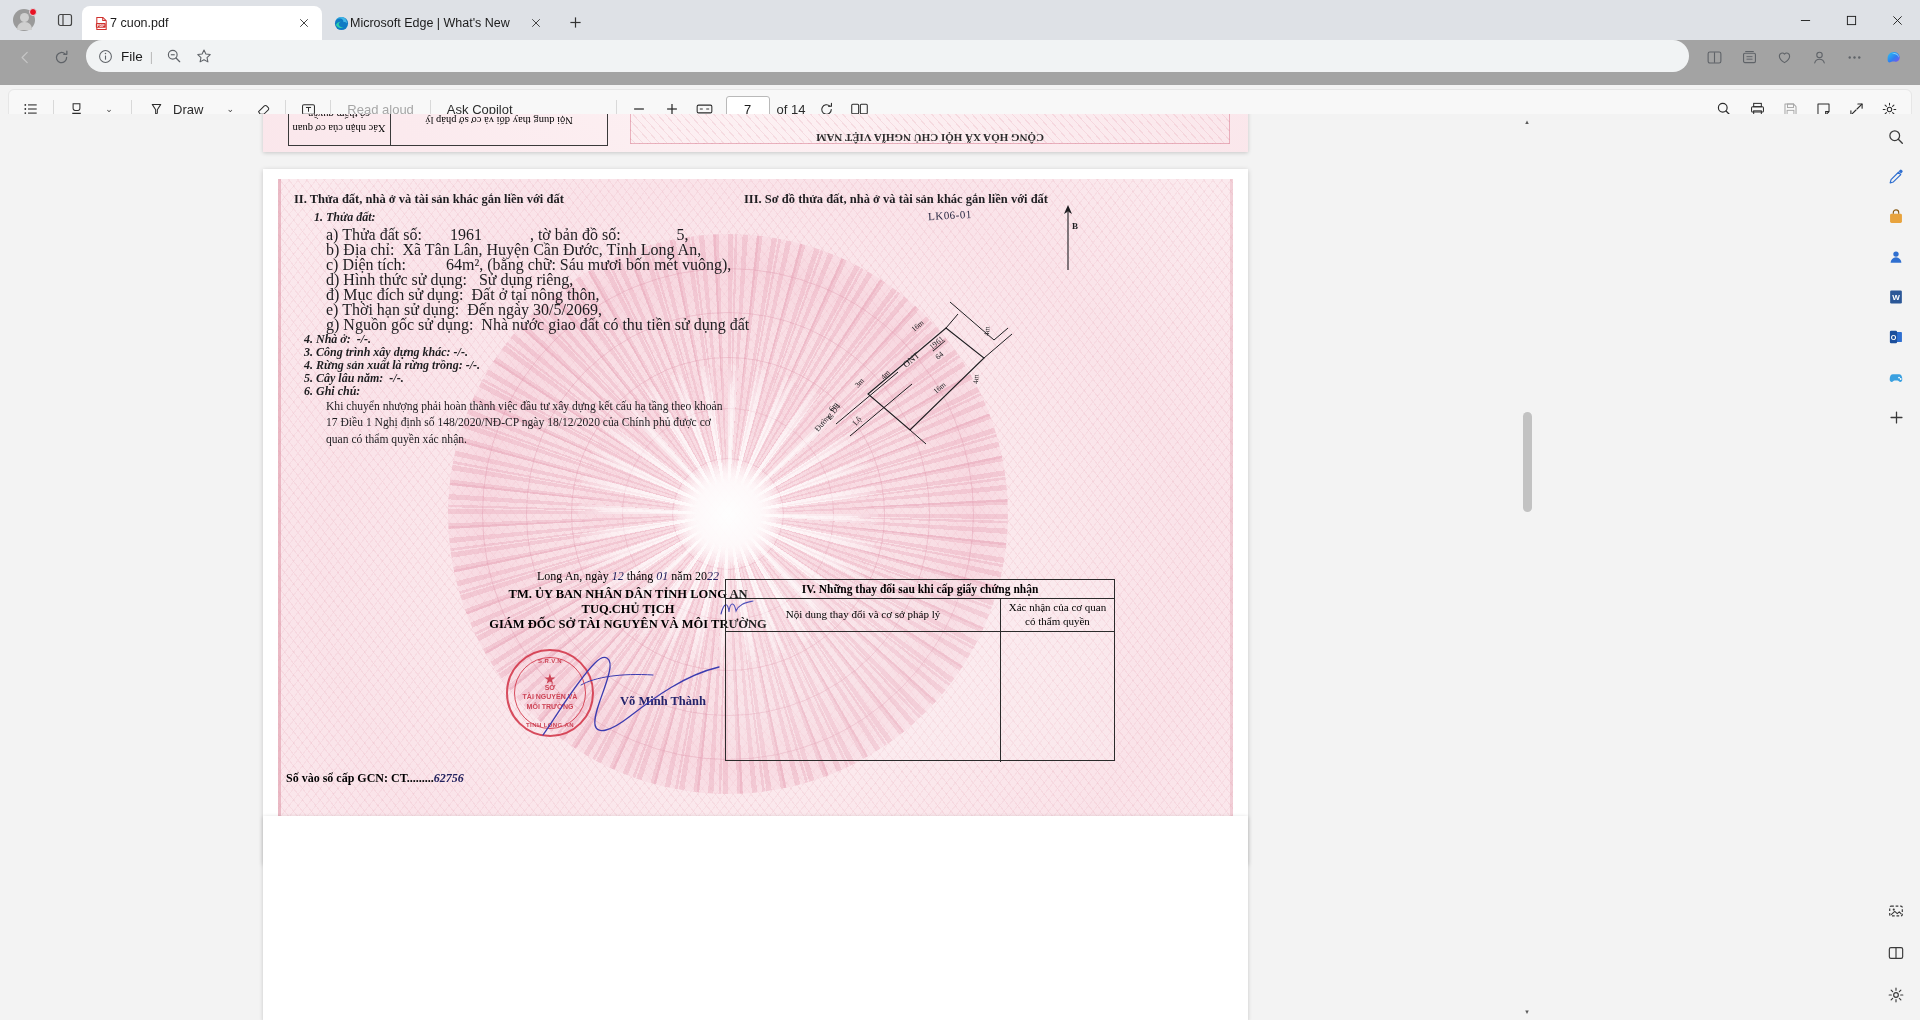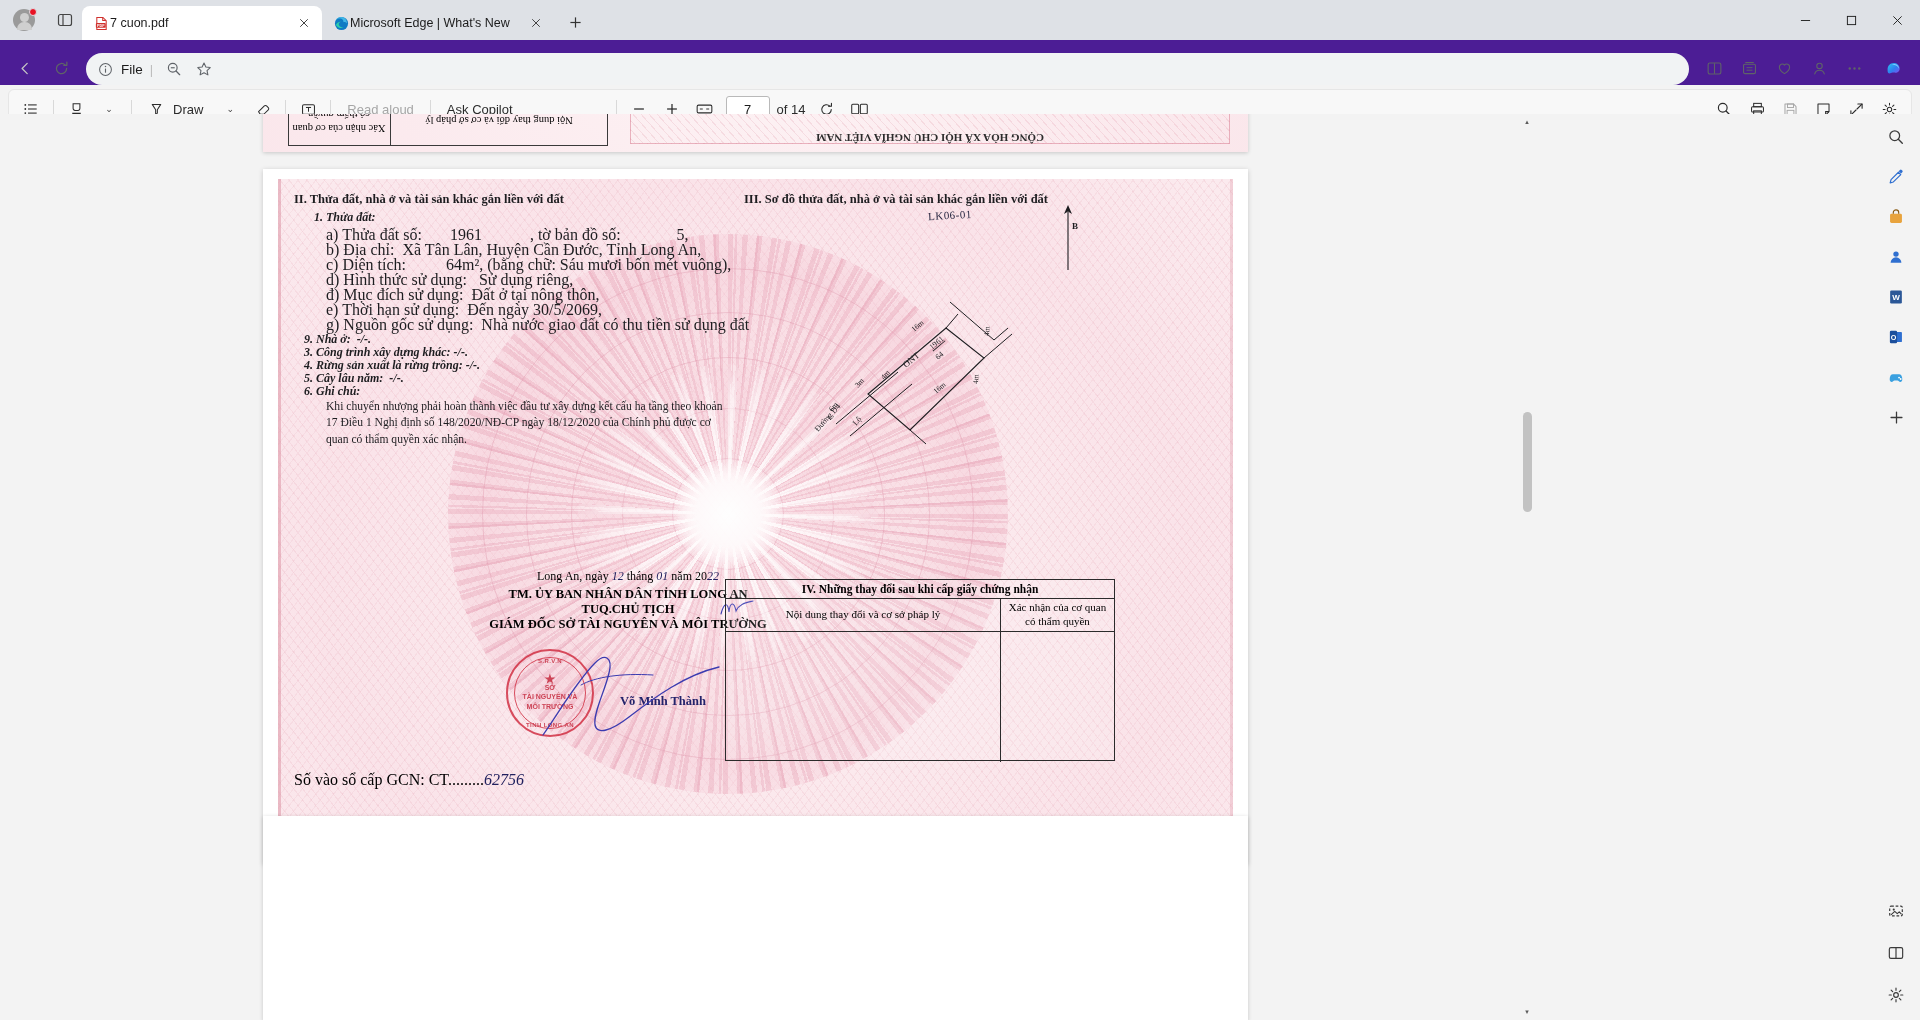--- a/index.html
+++ b/index.html
@@ -77,22 +77,22 @@
     position: absolute; right: 0; top: 0; height: 40px; display: flex;
   }
   .win-btn {
     width: 46px; height: 40px;
     display: flex; align-items: center; justify-content: center;
     color: #1b1b1b;
   }
 
   
   .navbar {
-    height: 45px; background: #4c1d95;
-    display: flex; align-items: flex-end;
+    height: 45px; background: #a3a3a3;
+    display: flex; align-items: flex-start;
     padding: 0 8px; gap: 2px;
   }
   .nav-icon-btn {
     width: 34px; height: 34px; border-radius: 5px;
     display: flex; align-items: center; justify-content: center;
     color: #5f6368; flex: 0 0 34px;
   }
   .nav-icon-btn.disabled { color: #c5c5c5; }
   .omnibox {
     flex: 1; height: 32px; margin: 0 6px;
@@ -360,23 +360,23 @@
     position: absolute; font-size: 6px; color: #c42438;
     font-weight: bold; letter-spacing: 0.4px;
   }
   .seal-arc-top { top: 7px; }
   .seal-arc-bot { bottom: 7px; }
 
   
   .scribble { position: absolute; z-index: 8; }
 
   .gcn-line {
-    position: absolute; left: 16px; top: 592px;
+    position: absolute; left: 8px; top: 592px;
     font-family: "Liberation Serif", serif;
-    font-size: 16px; z-index: 6; white-space: pre;
+    font-size: 12px; z-index: 6; white-space: pre; font-weight: bold;
   }
 
   
   .tbl4 {
     position: absolute; left: 447px; top: 400px;
     width: 390px; height: 182px;
     border: 1px solid #2b2b2b;
     z-index: 6; background: rgba(255,255,255,0.12);
     font-family: "Liberation Serif", serif;
   }
@@ -781,21 +781,21 @@
           <div class="sub-title">1. Thửa đất:</div>
 
           <div class="line" style="top:47px;">a) Thửa đất số:       1961            , tờ bản đồ số:              5,</div>
           <div class="line" style="top:62px;">b) Địa chỉ:  Xã Tân Lân, Huyện Cần Đước, Tỉnh Long An,</div>
           <div class="line" style="top:77px;">c) Diện tích:          64m², (bằng chữ: Sáu mươi bốn mét vuông),</div>
           <div class="line" style="top:92px;">d) Hình thức sử dụng:   Sử dụng riêng,</div>
           <div class="line" style="top:107px;">đ) Mục đích sử dụng:  Đất ở tại nông thôn,</div>
           <div class="line" style="top:122px;">e) Thời hạn sử dụng:  Đến ngày 30/5/2069,</div>
           <div class="line" style="top:137px;">g) Nguồn gốc sử dụng:  Nhà nước giao đất có thu tiền sử dụng đất</div>
 
-          <div class="numitem" style="top:153px;">9. Nhà ở:  -/-.</div>
+          <div class="numitem" style="top:153px;">4. Nhà ở:  -/-.</div>
           <div class="numitem" style="top:166px;">3. Công trình xây dựng khác: -/-.</div>
           <div class="numitem" style="top:179px;">4. Rừng sản xuất là rừng trồng: -/-.</div>
           <div class="numitem" style="top:192px;font-style:italic;">5. Cây lâu năm:  -/-.</div>
           <div class="numitem" style="top:205px;">6. Ghi chú:</div>
 
           <div class="note-p" style="top:220px;">
             <div>Khi chuyển nhượng phải hoàn thành việc đầu tư xây dựng kết cấu hạ tầng theo khoản</div>
             <div>17 Điều 1 Nghị định số 148/2020/NĐ-CP ngày 18/12/2020 của Chính phủ được cơ</div>
             <div>quan có thẩm quyền xác nhận.</div>
           </div>

